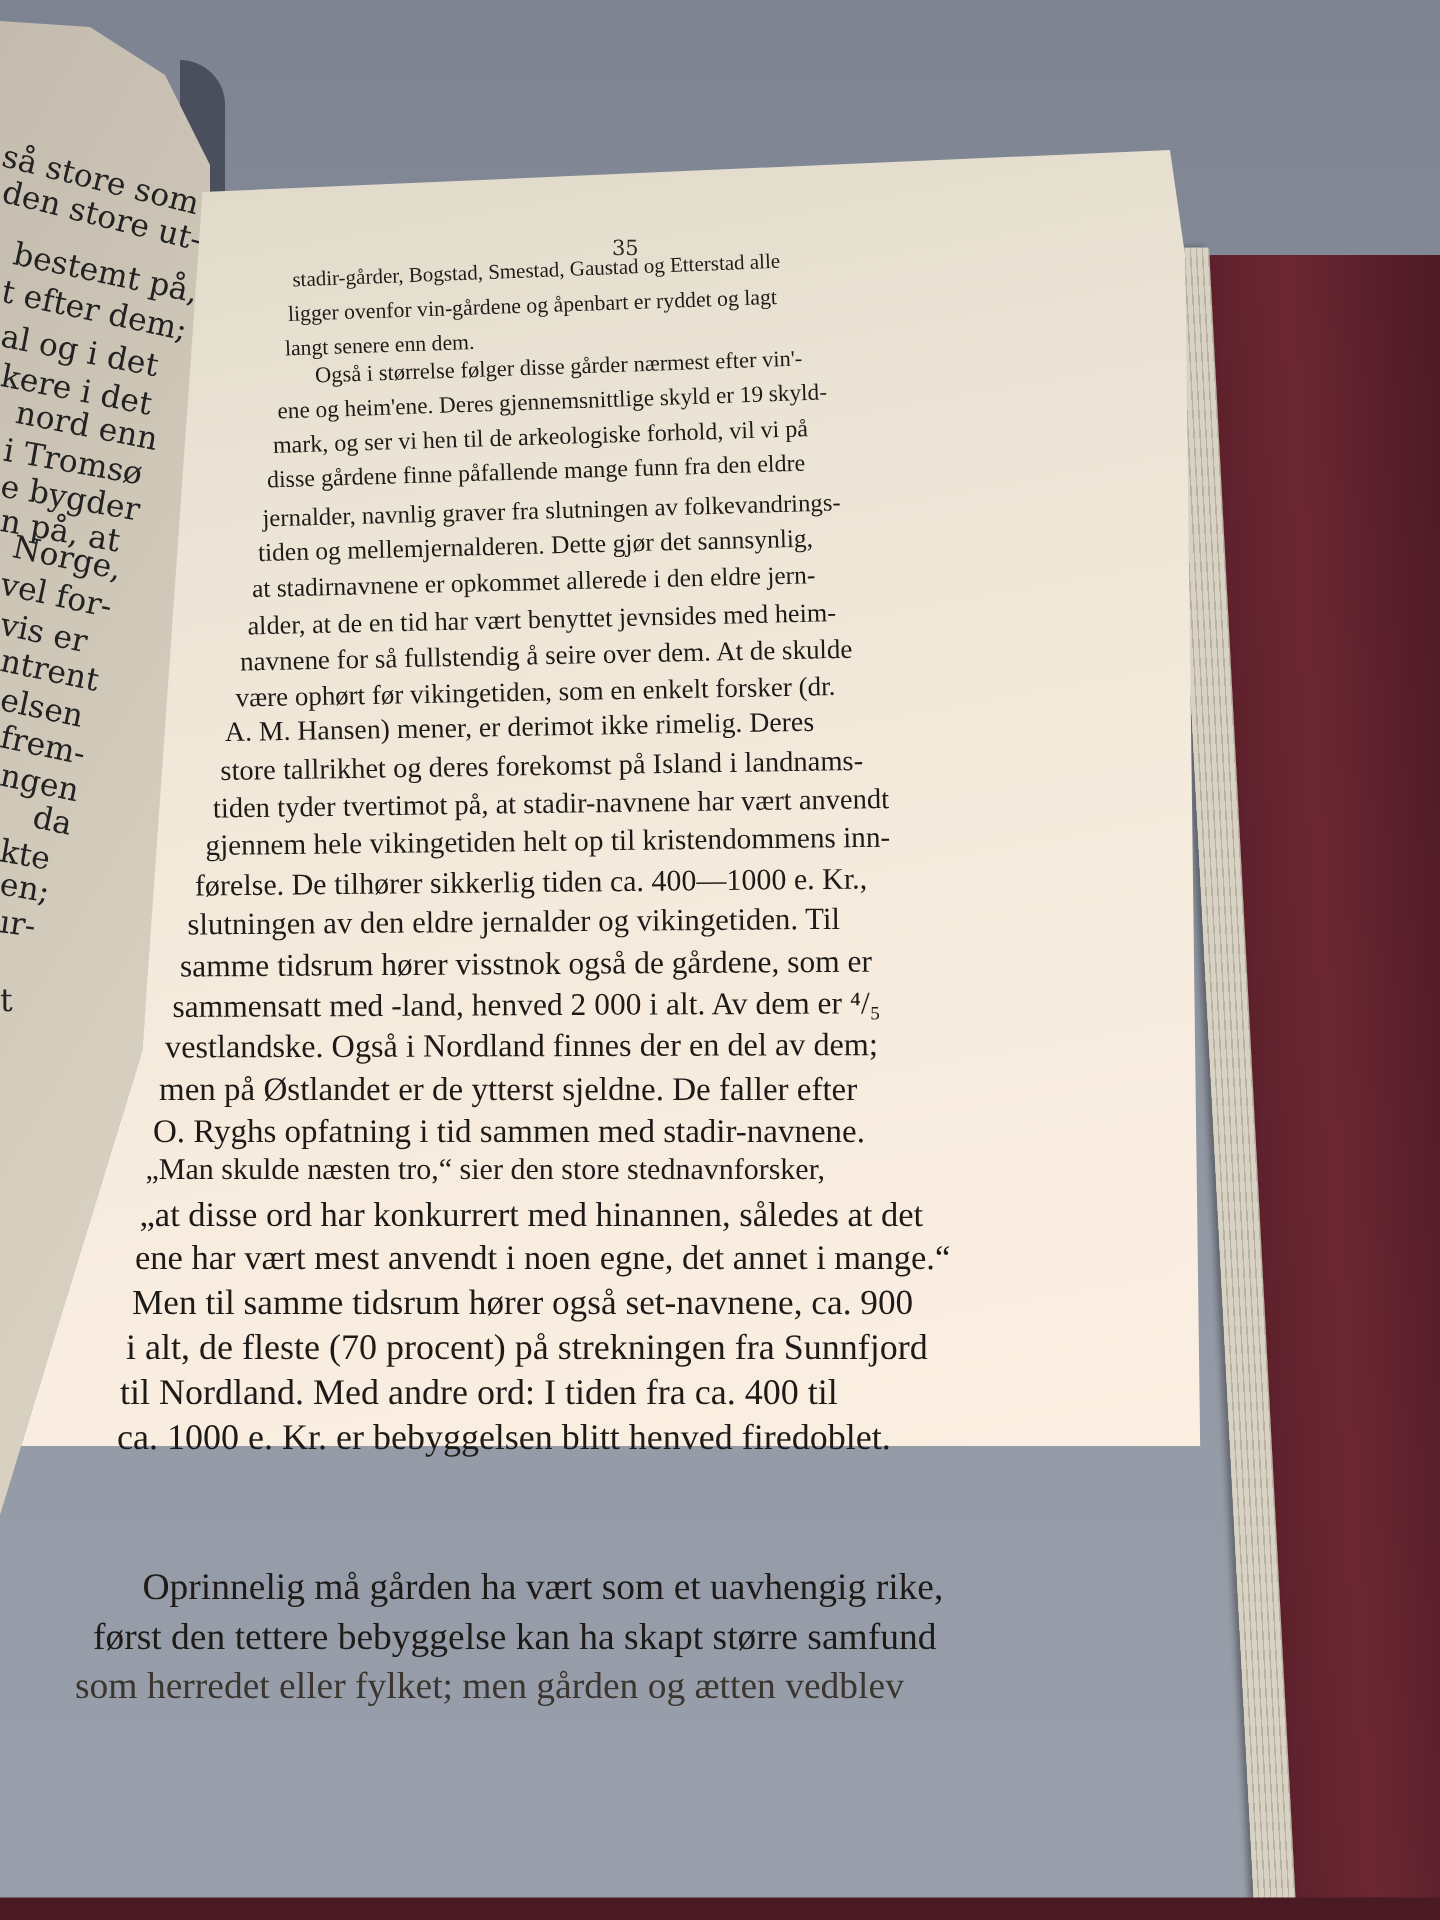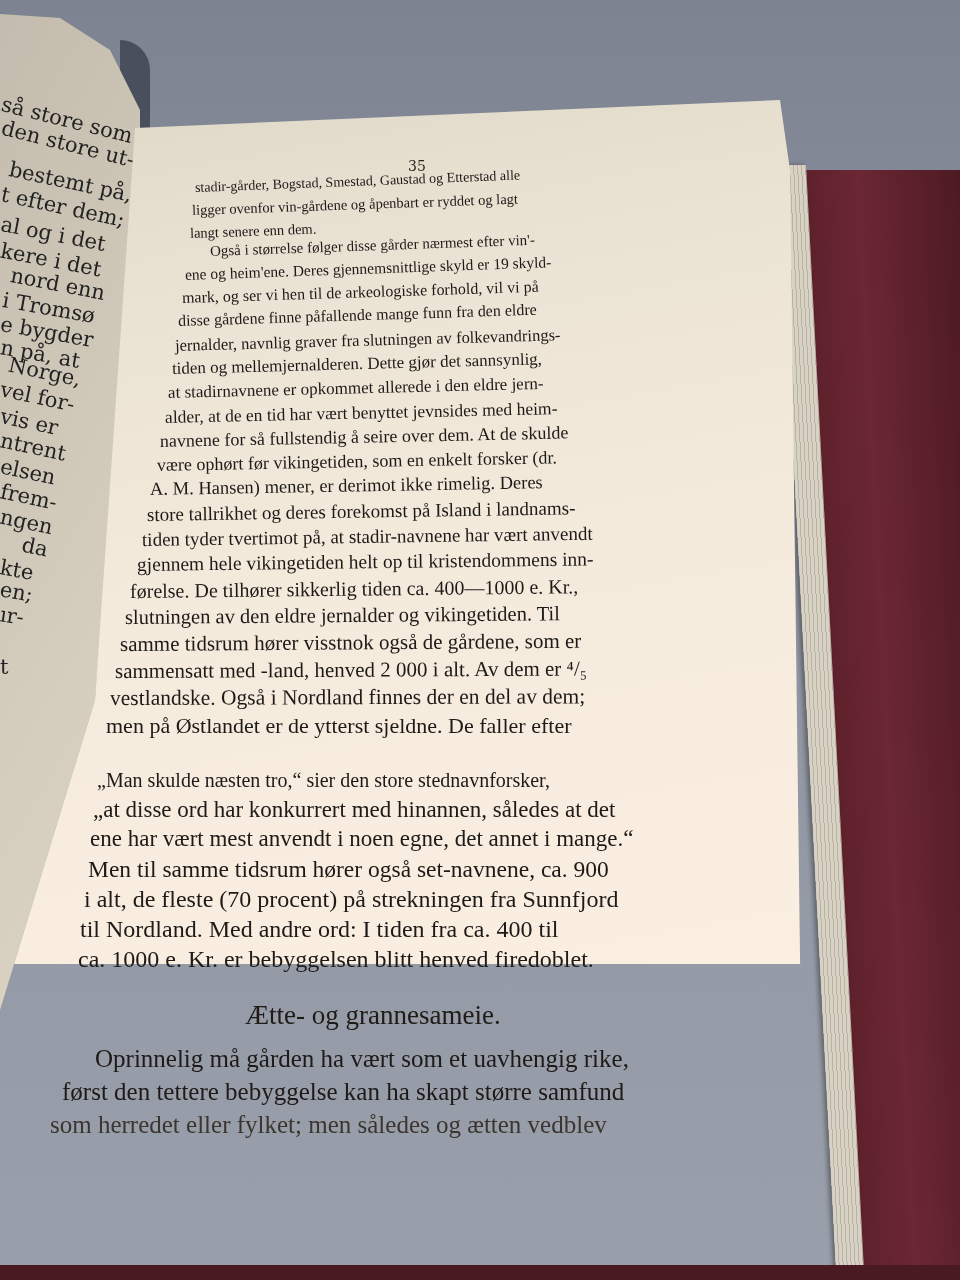--- a/index.html
+++ b/index.html
@@ -105,27 +105,27 @@
   <div class="line" style="left:150px;top:479px;font-size:18.5px;transform:rotate(-1deg);">A. M. Hansen) mener, er derimot ikke rimelig. Deres</div>
   <div class="line" style="left:147px;top:504px;font-size:19px;transform:rotate(-0.9deg);">store tallrikhet og deres forekomst på Island i landnams-</div>
   <div class="line" style="left:142px;top:529px;font-size:19px;transform:rotate(-0.8deg);">tiden tyder tvertimot på, at stadir-navnene har vært anvendt</div>
   <div class="line" style="left:137px;top:554px;font-size:19.5px;transform:rotate(-0.7deg);">gjennem hele vikingetiden helt op til kristendommens inn-</div>
   <div class="line" style="left:130px;top:580px;font-size:20px;transform:rotate(-0.6deg);">førelse. De tilhører sikkerlig tiden ca. 400—1000 e. Kr.,</div>
   <div class="line" style="left:125px;top:606px;font-size:20.5px;transform:rotate(-0.5deg);">slutningen av den eldre jernalder og vikingetiden. Til</div>
   <div class="line" style="left:120px;top:632px;font-size:21px;transform:rotate(-0.4deg);">samme tidsrum hører visstnok også de gårdene, som er</div>
   <div class="line" style="left:115px;top:659px;font-size:21px;transform:rotate(-0.3deg);">sammensatt med -land, henved 2 000 i alt. Av dem er ⁴/₅</div>
   <div class="line" style="left:110px;top:686px;font-size:21.5px;transform:rotate(-0.2deg);">vestlandske. Også i Nordland finnes der en del av dem;</div>
   <div class="line" style="left:106px;top:713px;font-size:22px;">men på Østlandet er de ytterst sjeldne. De faller efter</div>
+  <div class="line" style="left:102px;top:741px;font-size:22px;">O. Ryghs opfatning i tid sammen med stadir-navnene.</div>
   <div class="line" style="left:97px;top:769px;font-size:20px;font-family:Liberation Serif, serif;">„Man skulde næsten tro,“ sier den store stednavnforsker,</div>
   <div class="line" style="left:93px;top:797px;font-size:23px;">„at disse ord har konkurrert med hinannen, således at det</div>
   <div class="line" style="left:90px;top:826px;font-size:23px;">ene har vært mest anvendt i noen egne, det annet i mange.“</div>
 
   <div class="line" style="left:88px;top:856px;font-size:23.5px;">Men til samme tidsrum hører også set-navnene, ca. 900</div>
   <div class="line" style="left:84px;top:886px;font-size:24px;text-align:right;">i alt, de fleste (70 procent) på strekningen fra Sunnfjord</div>
   <div class="line" style="left:80px;top:916px;font-size:24px;">til Nordland. Med andre ord: I tiden fra ca. 400 til</div>
   <div class="line" style="left:78px;top:946px;font-size:24px;">ca. 1000 e. Kr. er bebyggelsen blitt henved firedoblet.</div>
 
-  <div class="heading" style="top:1000px;">Ætte- og grannesameie.</div>
 
   <div class="line" style="left:95px;top:1045px;font-size:25px;">Oprinnelig må gården ha vært som et uavhengig rike,</div>
   <div class="line" style="left:62px;top:1078px;font-size:25px;">først den tettere bebyggelse kan ha skapt større samfund</div>
-  <div class="line" style="left:50px;top:1111px;font-size:25px;color:#3a352f;">som herredet eller fylket; men således og ætten vedblev</div>
+  <div class="line" style="left:50px;top:1111px;font-size:25px;color:#3a352f;">som herredet eller fylket; men gården og ætten vedblev</div>
 </div>
 
 </body></html>

